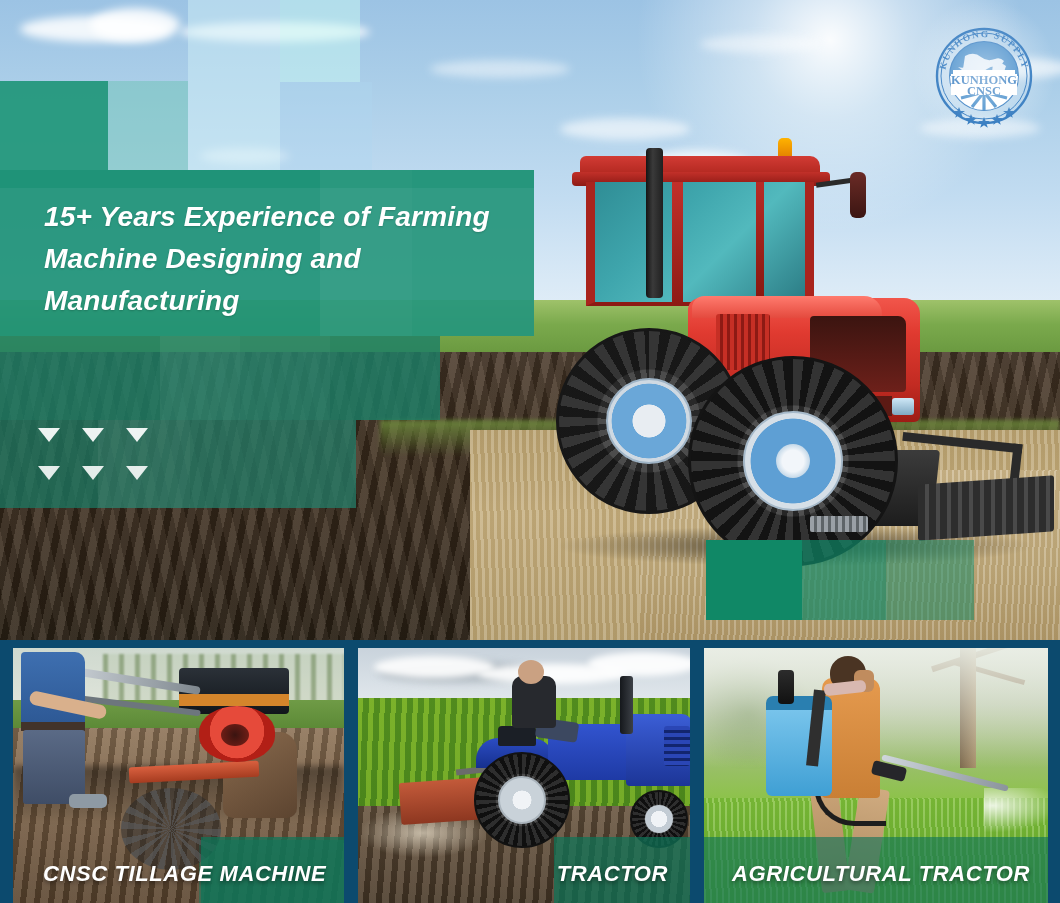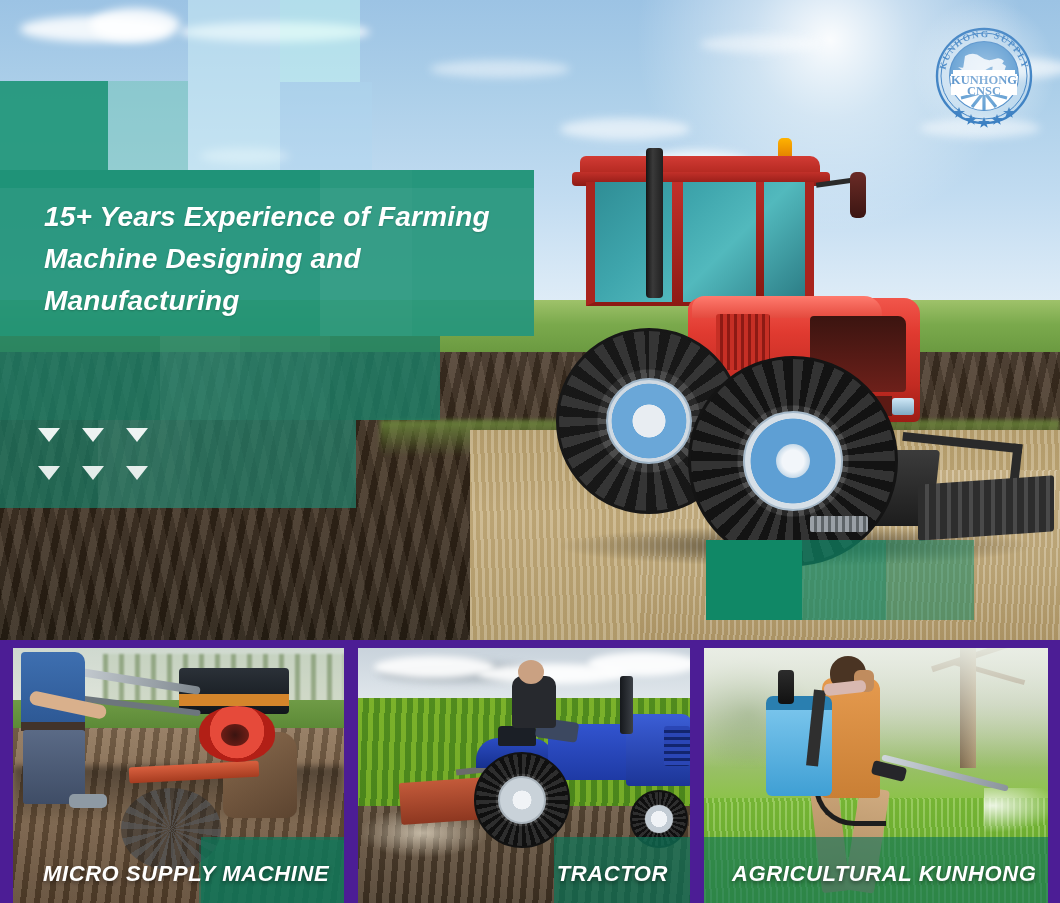--- a/index.html
+++ b/index.html
@@ -6,21 +6,21 @@
   html, body {
     width: 1060px; height: 903px;
     background: #ffffff;
     font-family: "Liberation Sans", sans-serif;
     overflow: hidden;
   }
   .banner {
     position: relative;
     width: 1060px;
     height: 903px;
-    background: #4c1d95;
+    background: #0c4a6e;
     overflow: hidden;
   }
 
   
   .hero {
     position: absolute;
     left: 0; top: 0;
     width: 1060px; height: 640px;
     overflow: hidden;
     background: #8fb8d8;
@@ -551,21 +551,21 @@
       <div class="c1-handle"></div>
       <div class="c1-handle2"></div>
       <div class="c1-person">
         <div class="c1-shirt"></div>
         <div class="c1-belt"></div>
         <div class="c1-legs"></div>
         <div class="c1-boot"></div>
         <div class="c1-arm"></div>
       </div>
       <div class="card-band"></div>
-      <div class="card-label">MICRO SUPPLY MACHINE</div>
+      <div class="card-label">CNSC TILLAGE MACHINE</div>
     </div>
 
     <div class="card card-2">
       <div class="c2-sky"></div>
       <div class="c2-dark"></div>
       <div class="c2-cloud a"></div>
       <div class="c2-cloud b"></div>
       <div class="c2-cloud c"></div>
       <div class="c2-crop"></div>
       <div class="c2-soil"></div>
@@ -607,17 +607,17 @@
       <div class="c3-tank"></div>
       <div class="c3-tanktop"></div>
       <div class="c3-pump"></div>
       <div class="c3-strap"></div>
       <div class="c3-head"></div>
       <div class="c3-face"></div>
       <div class="c3-scarf"></div>
       <div class="c3-lance"></div>
       <div class="c3-grip"></div>
       <div class="card-band"></div>
-      <div class="card-label">AGRICULTURAL KUNHONG</div>
+      <div class="card-label">AGRICULTURAL TRACTOR</div>
     </div>
 
   </div>
 </div>
 
 </body></html>

